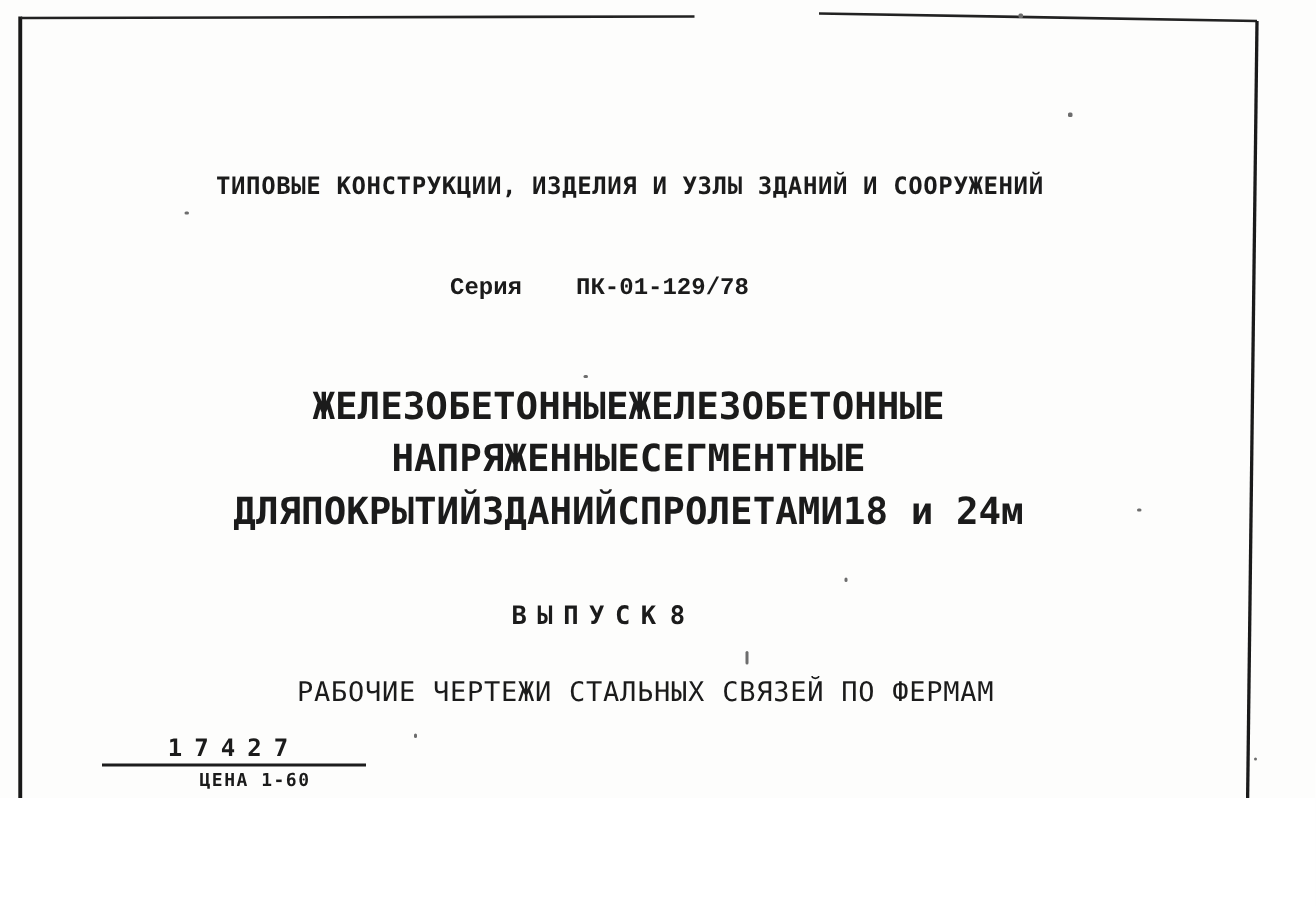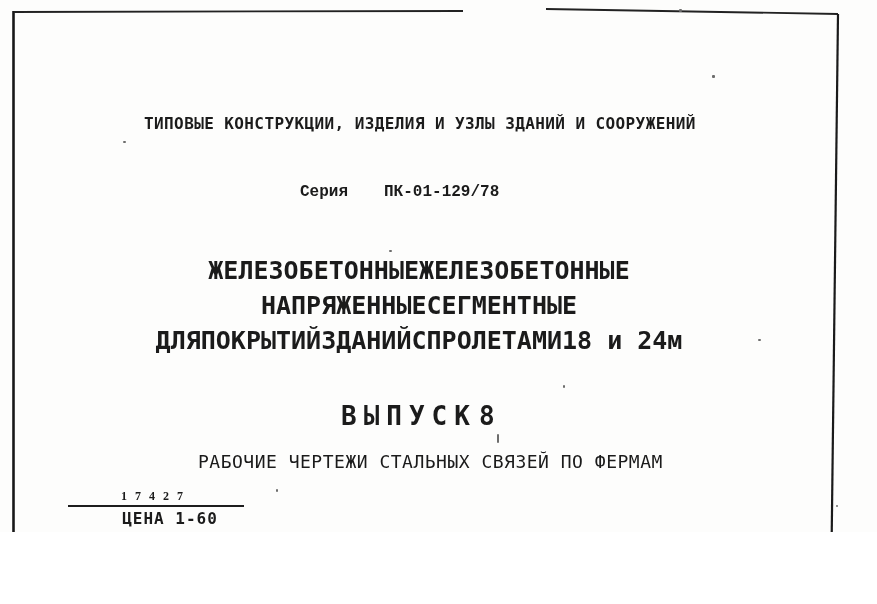--- a/index.html
+++ b/index.html
@@ -27,39 +27,38 @@
   .title-block {
     position:absolute; left:122px; top:256px; width:594px;
     font-size:25px; font-weight:bold;
   }
   .title-row { display:flex; justify-content:center; height:35px; align-items:flex-start; white-space:nowrap; }
   .title-row.r1 { padding:0 36px; }
   .title-row.r2 { padding:0 32px; }
 
   .issue {
     position:absolute; left:341px; top:401px;
-    font-size:26px; font-weight:bold; white-space:nowrap;
+    font-size:17px; font-weight:bold; white-space:nowrap;
   }
   .issue .label { letter-spacing:7px; }
   .issue .num { margin-left:2px; }
 
   .subtitle {
     position:absolute; left:198px; top:451px;
     font-size:18px; font-weight:normal; letter-spacing:0.5px; white-space:nowrap;
   }
 
   .stamp { position:absolute; left:68px; top:489px; width:176px; }
   .stamp-number {
-    font-size:12px; font-weight:bold; letter-spacing:8px;
+    font-size:16px; font-weight:bold; letter-spacing:8px;
     text-align:center; padding-bottom:1px;
     border-bottom:2px solid #1d1d1d;
-    font-family:Liberation Serif, serif;
   }
   .stamp-price {
-    font-size:16px; font-weight:bold; letter-spacing:1px;
+    font-size:12px; font-weight:bold; letter-spacing:1px;
     text-align:center; padding-left:28px; margin-top:2px; white-space:nowrap;
   }
 
   .watermark {
     position:absolute; left:883px; top:420px;
     font-family:"Liberation Sans","DejaVu Sans",sans-serif;
     font-size:15px; color:#9a9a9a; white-space:nowrap;
   }
 
   .speck { position:absolute; background:#6d6d6d; border-radius:1px; }

